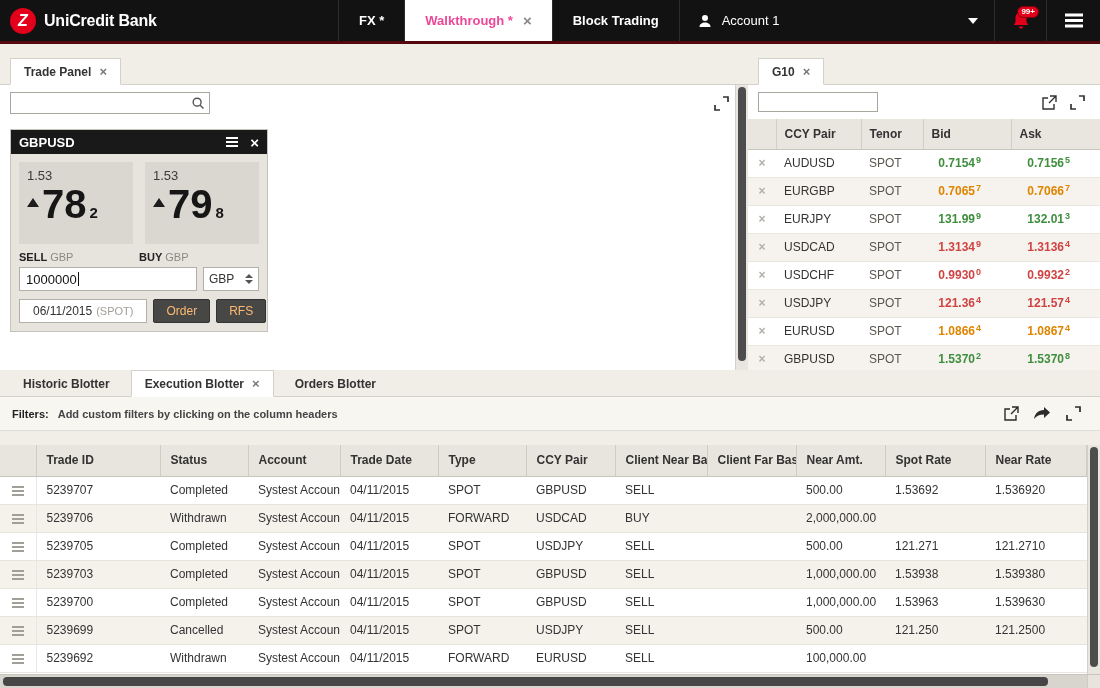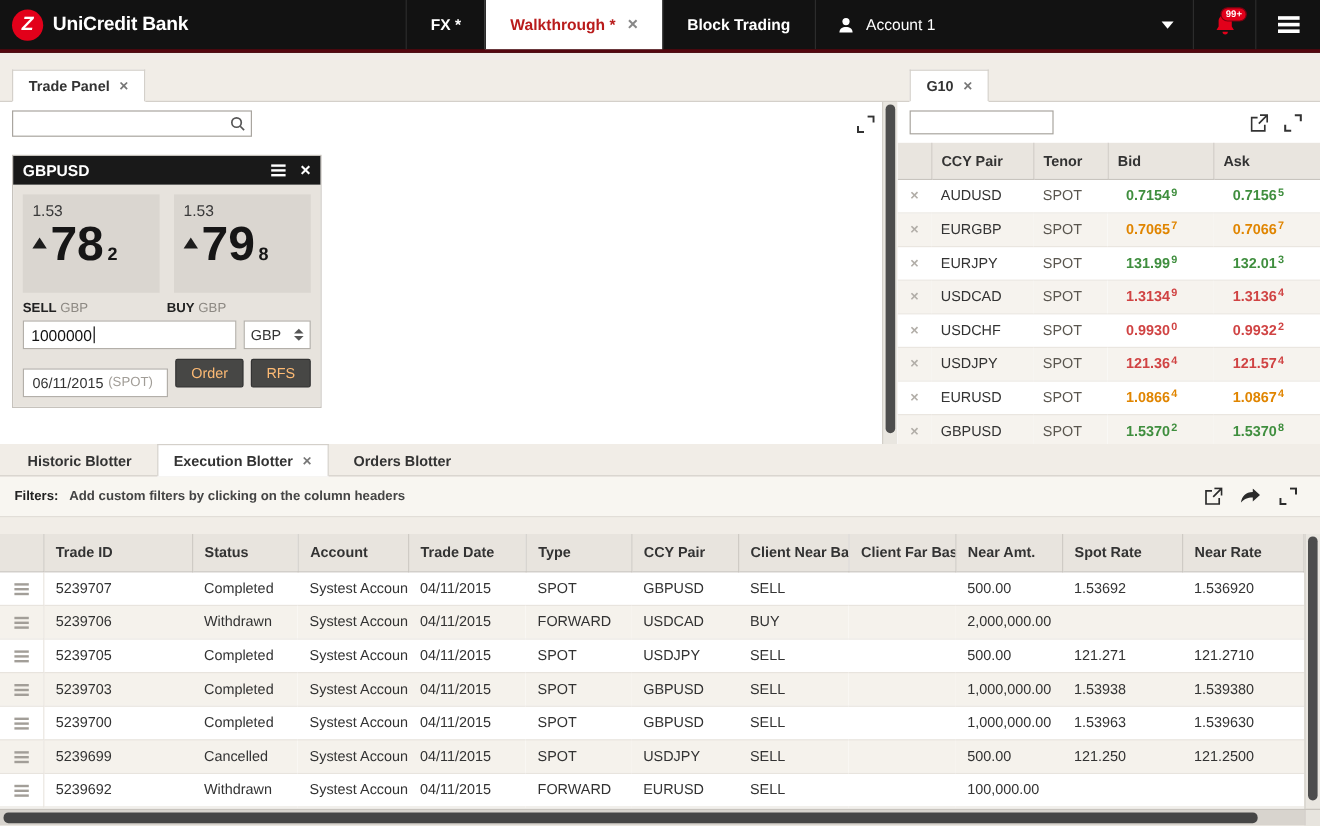--- a/index.html
+++ b/index.html
@@ -8,21 +8,21 @@
 
   
   .topbar { height:44px; background:#121212; display:flex; align-items:stretch; border-bottom:3px solid #55070e; }
   .brand { flex:0 0 338px; display:flex; align-items:center; padding-left:10px; gap:8px; }
   .logo { width:26px; height:26px; border-radius:50%; background:#e2001a; color:#fff; display:flex; align-items:center; justify-content:center; font-weight:bold; font-style:italic; font-size:16px; }
   .logo::before { content:"Z"; }
   .brand-text { color:#fff; font-size:16px; font-weight:bold; letter-spacing:-0.2px; }
   .main-tabs { display:flex; align-items:stretch; }
   .mtab { display:flex; align-items:center; padding:0 20px; color:#fff; font-size:13px; font-weight:bold; border-left:1px solid #2c2c2c; white-space:nowrap; }
   .mtab:last-child { border-right:1px solid #2c2c2c; }
-  .mtab.active { background:#fff; color:#b91c1c; }
+  .mtab.active { background:#fff; color:#ec4899; }
   .tab-x::before { content:"×"; }
   .tab-x { margin-left:10px; color:#888; font-size:15px; font-weight:bold; line-height:1; }
   .account-area { flex:1; display:flex; align-items:center; gap:8px; padding:0 16px; color:#fff; font-size:13px; }
   .account-area .chev { margin-left:auto; width:0; height:0; border-left:5px solid transparent; border-right:5px solid transparent; border-top:6px solid #fff; }
   .notif { position:relative; width:52px; display:flex; align-items:center; justify-content:center; border-left:1px solid #2c2c2c; }
   .badge { position:absolute; top:6px; right:7px; background:#e2001a; color:#fff; font-size:8px; font-weight:bold; border-radius:7px; padding:1px 3px; border:1px solid #7d0010; line-height:1; }
   .menu-btn { width:54px; display:flex; align-items:center; justify-content:center; border-left:1px solid #2c2c2c; }
   .hbars { display:inline-block; width:18px; height:2.5px; background:#fff; box-shadow:0 -5.5px 0 #fff, 0 5.5px 0 #fff; }
 
   
@@ -68,21 +68,21 @@
   .side-labels b { color:#222; }
   .side-labels .ccy { color:#8d8983; }
   .amt-row { display:flex; gap:6px; margin-top:4px; }
   .amount-input { flex:1; height:24px; background:#fff; border:1px solid #b3afa9; display:flex; align-items:center; padding:0 6px; font-size:13px; color:#111; }
   .caret { display:inline-block; width:1px; height:14px; background:#111; margin-left:1px; }
   .ccy-select { width:56px; height:24px; background:#fff; border:1px solid #b3afa9; display:flex; align-items:center; justify-content:space-between; padding:0 5px; font-size:12px; }
   .spin { display:flex; flex-direction:column; gap:2px; }
   .spin .su { width:0; height:0; border-left:4px solid transparent; border-right:4px solid transparent; border-bottom:4px solid #555; }
   .spin .sd { width:0; height:0; border-left:4px solid transparent; border-right:4px solid transparent; border-top:4px solid #555; }
   .action-row { display:flex; gap:6px; margin-top:8px; }
-  .date-input { width:136px; height:24px; background:#fff; border:1px solid #b3afa9; display:flex; align-items:center; padding:0 7px; font-size:12px; gap:4px;margin-top:8px; }
+  .date-input { width:136px; height:24px; background:#fff; border:1px solid #b3afa9; display:flex; align-items:center; padding:0 13px; font-size:12px; gap:4px; }
   .date-input .tenor { color:#a19d97; font-size:11px; }
   .dark-btn { height:24px; padding:0 12px; background:#474745; color:#fdba74; border:1px solid #333; font-size:12px; border-radius:2px; font-family:inherit; }
 
   
   .g10-table { width:100%; border-collapse:collapse; table-layout:fixed; }
   .g10-table th { height:30px; background:#e9e5df; text-align:left; font-size:12px; color:#333; padding:0 8px; border-right:1px solid #d2cec8; border-bottom:1px solid #c8c4be; }
   .g10-table th:last-child { border-right:none; }
   .g10-table td { height:28px; font-size:12px; border-bottom:1px solid #eae6e0; padding:0 8px; white-space:nowrap; overflow:hidden; }
   .g10-table tr.alt td { background:#f6f3ee; }
   .g10-x { text-align:center; color:#b2aea8; font-weight:bold; font-size:13px; }

